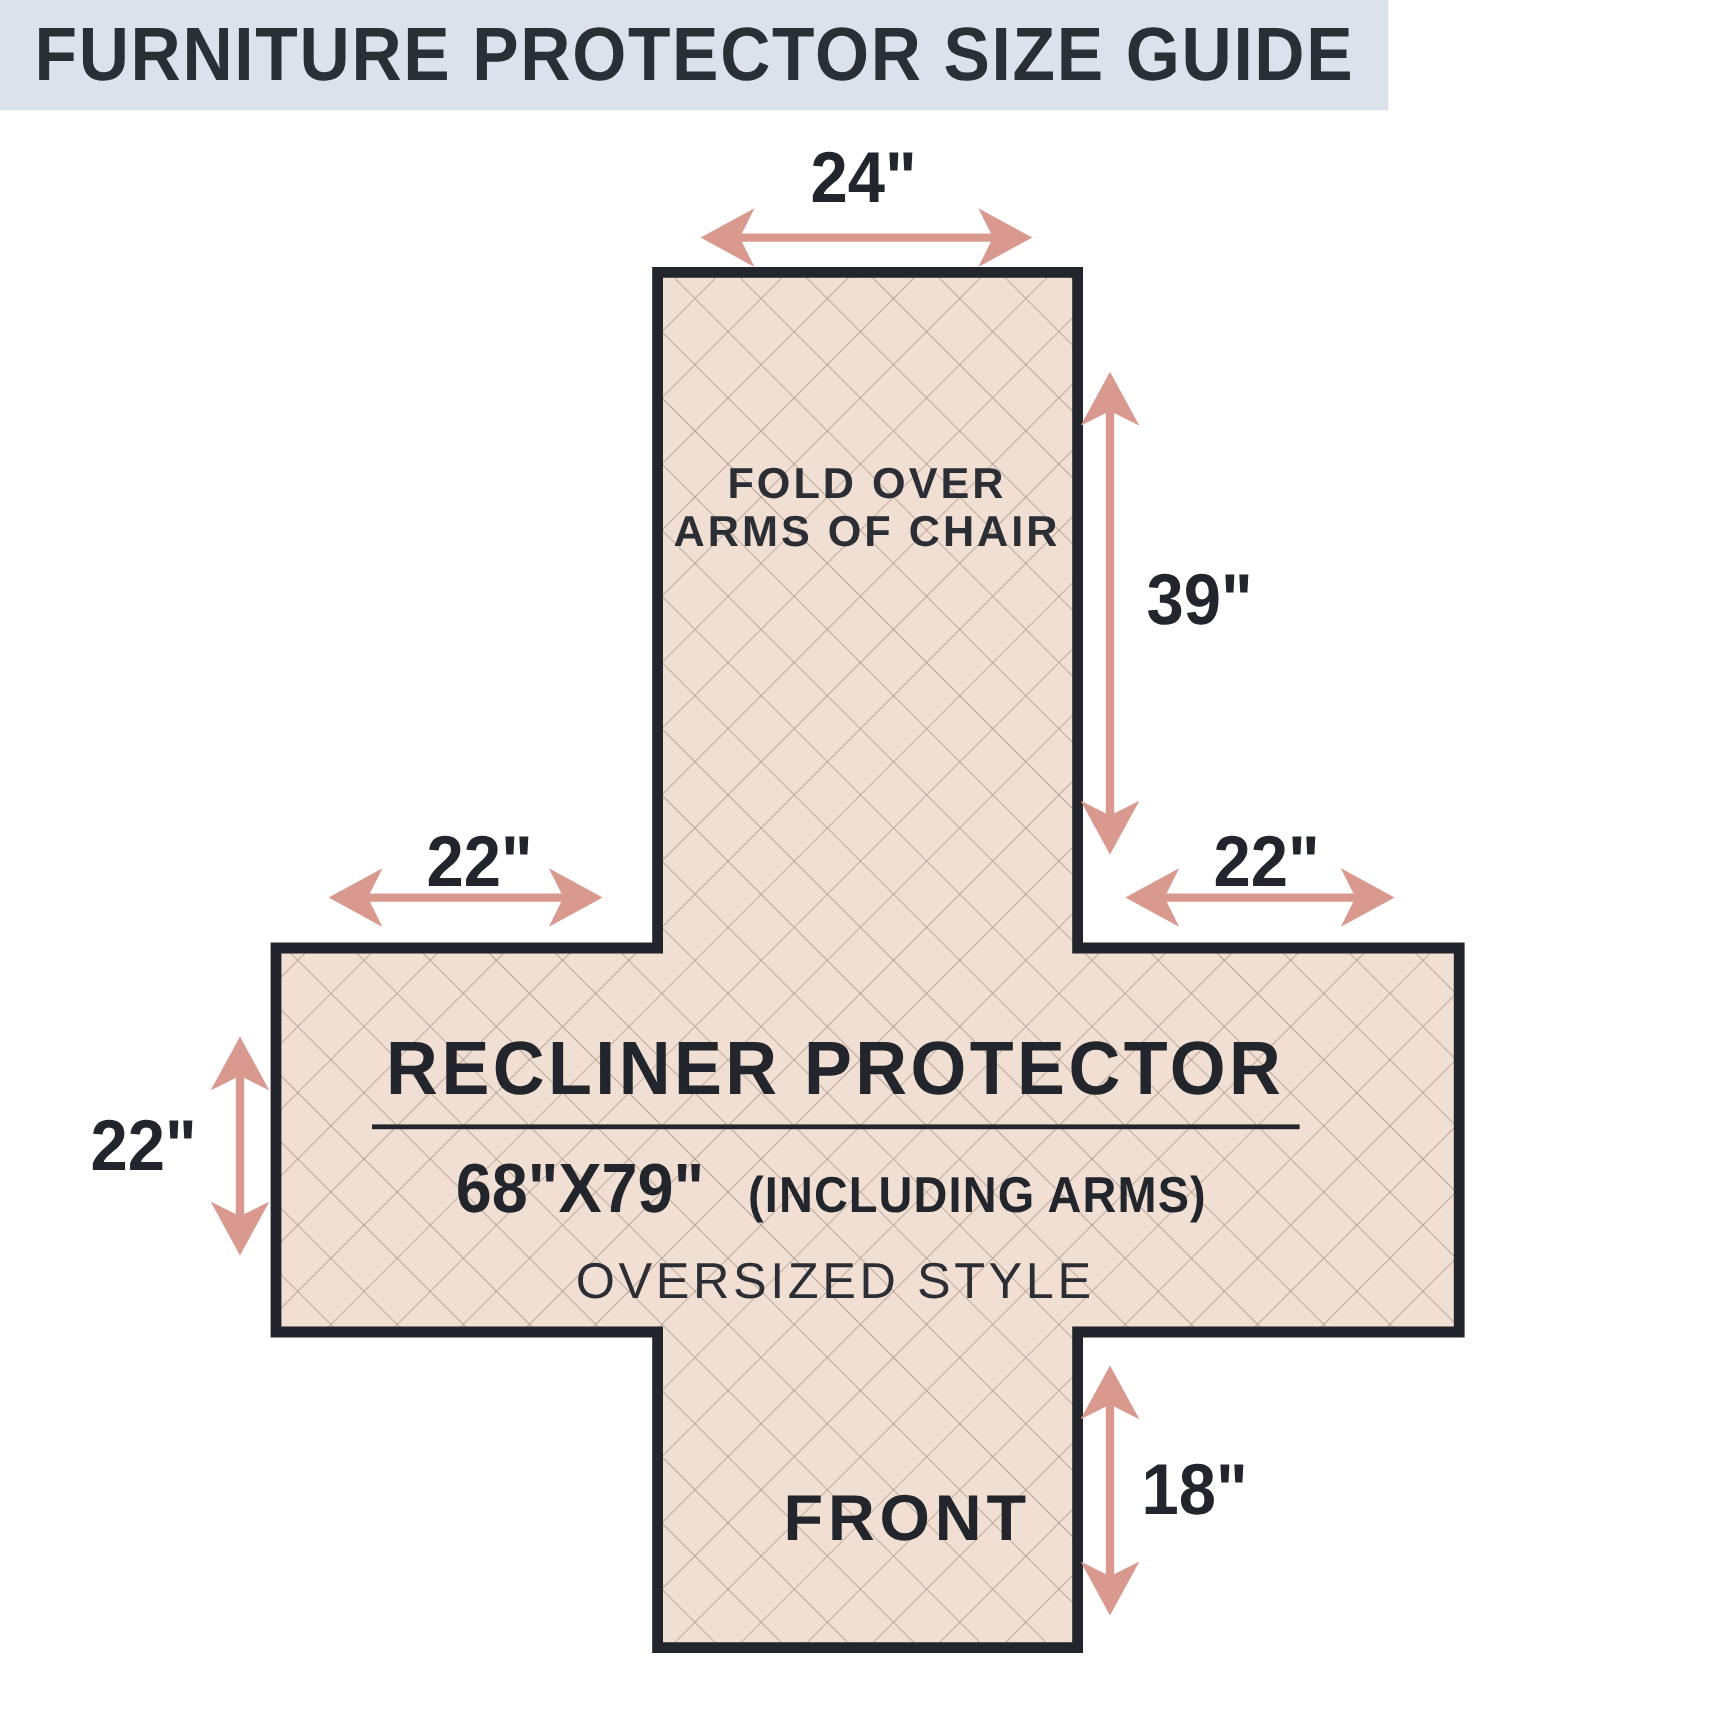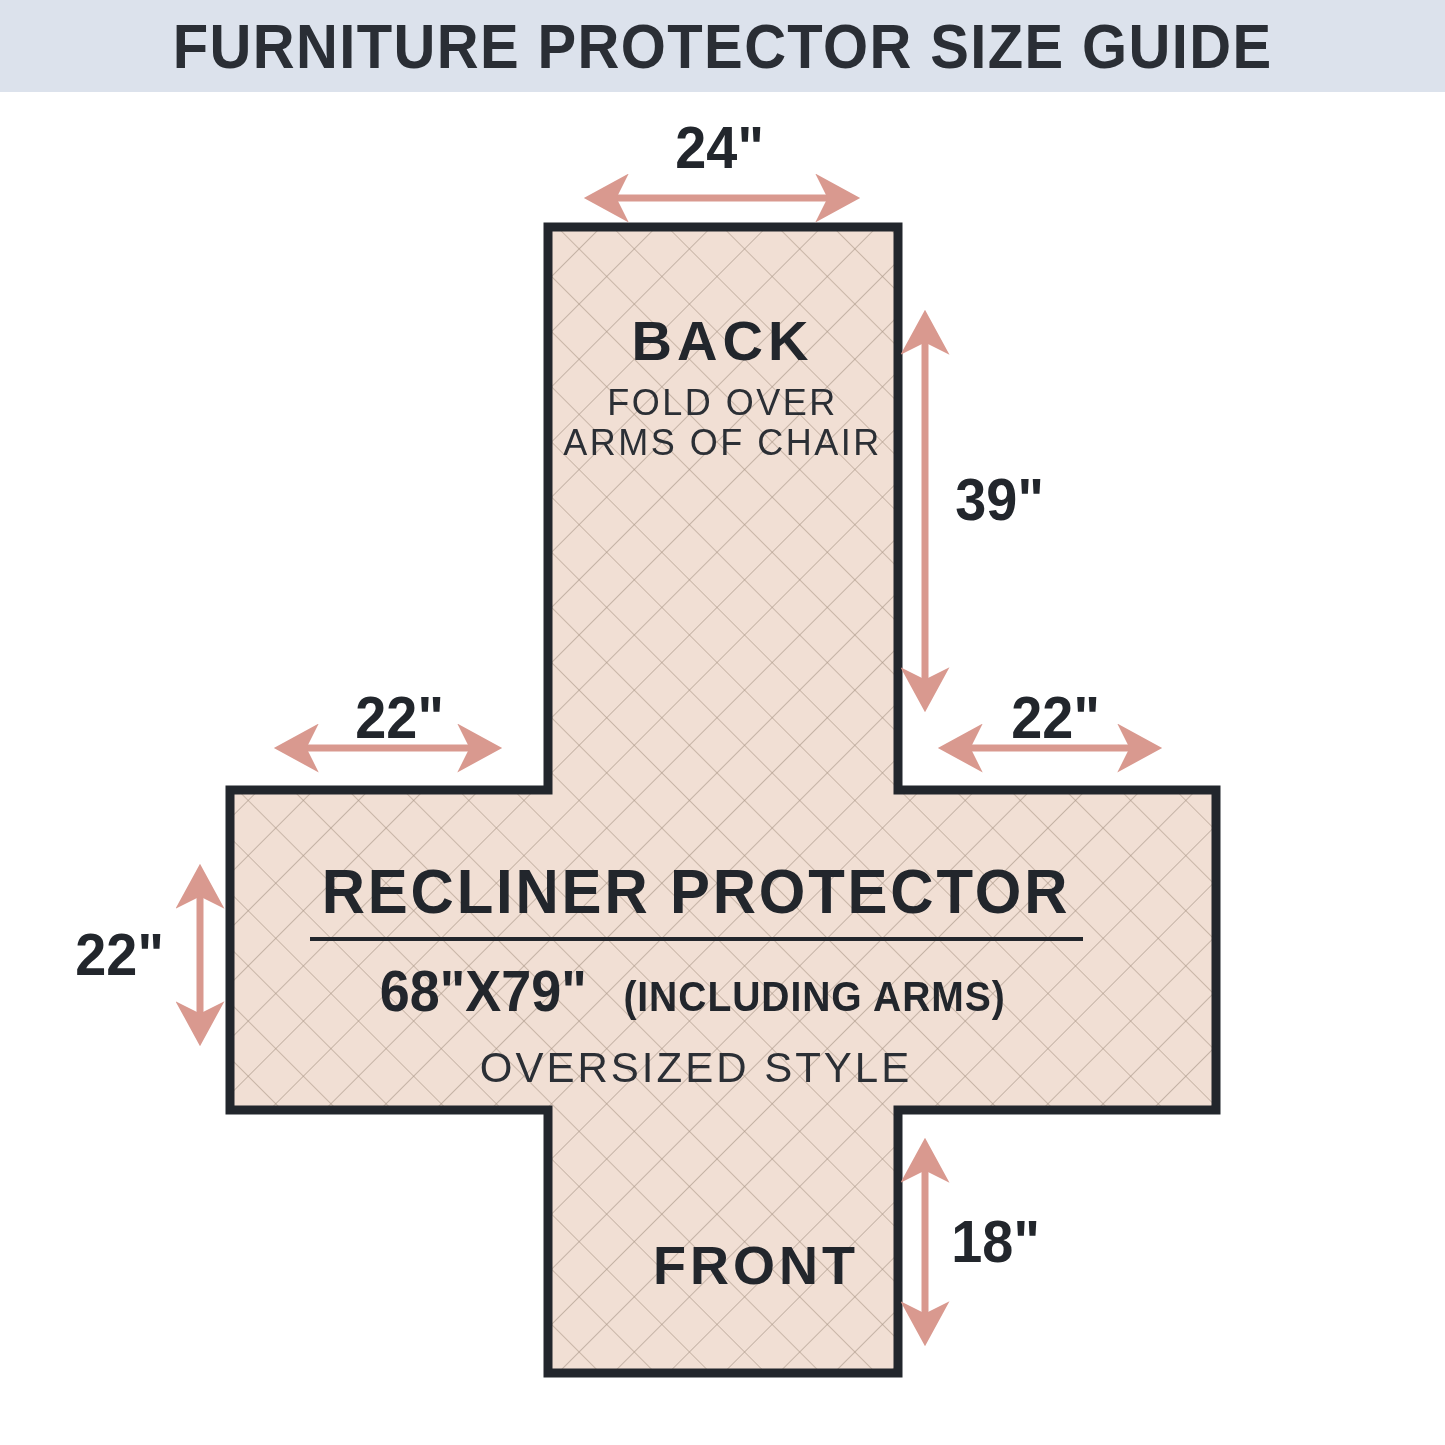--- a/index.html
+++ b/index.html
@@ -14,21 +14,21 @@
     background: #ffffff;
     font-family: "Liberation Sans", sans-serif;
     overflow: hidden;
   }
 
   
   #header-banner {
     position: absolute;
     left: 0;
     top: 0;
-    width: 1445px;
+    width: 1157px;
     height: 92px;
     background: #dce2ec;
     display: flex;
     align-items: center;
     justify-content: center;
   }
   #header-title {
     font-family: "Liberation Sans Narrow", "Liberation Sans", sans-serif;
     font-size: 63px;
     font-weight: bold;
@@ -66,21 +66,21 @@
 
   #label-back {
     font-size: 56px;
     font-weight: bold;
     letter-spacing: 5px;
     color: #22262c;
   }
   .thin-line {
     font-family: "Liberation Sans", sans-serif;
     font-size: 36px;
-    font-weight: 400;
+    font-weight: 700;
     letter-spacing: 2.5px;
     color: #2b2f35;
   }
 
   #center-block {
     position: absolute;
     left: 236px;
     top: 860px;
     width: 920px;
     text-align: center;
@@ -193,21 +193,20 @@
   <div class="lbl dim" style="left:952px; top:470px;">39"</div>
 
   <div class="lbl dim" style="left:352px; top:688px;">22"</div>
 
   <div class="lbl dim" style="left:1008px; top:688px;">22"</div>
 
   <div class="lbl dim" style="left:72px; top:925px;">22"</div>
 
   <div class="lbl dim" style="left:948px; top:1212px;">18"</div>
 
-  <div class="lbl" id="label-back" style="left:0; top:313px; width:1445px; text-align:center;">BACK</div>
 
   <div class="lbl thin-line" style="left:0; top:385px; width:1445px; text-align:center;">FOLD OVER</div>
 
   <div class="lbl thin-line" style="left:0; top:425px; width:1445px; text-align:center;">ARMS OF CHAIR</div>
 
   <div id="center-block">
     <div id="title-main">RECLINER PROTECTOR</div>
     <div id="title-rule"></div>
     <div id="subtitle-row">
       <span id="subtitle-size">68"X79"</span>

